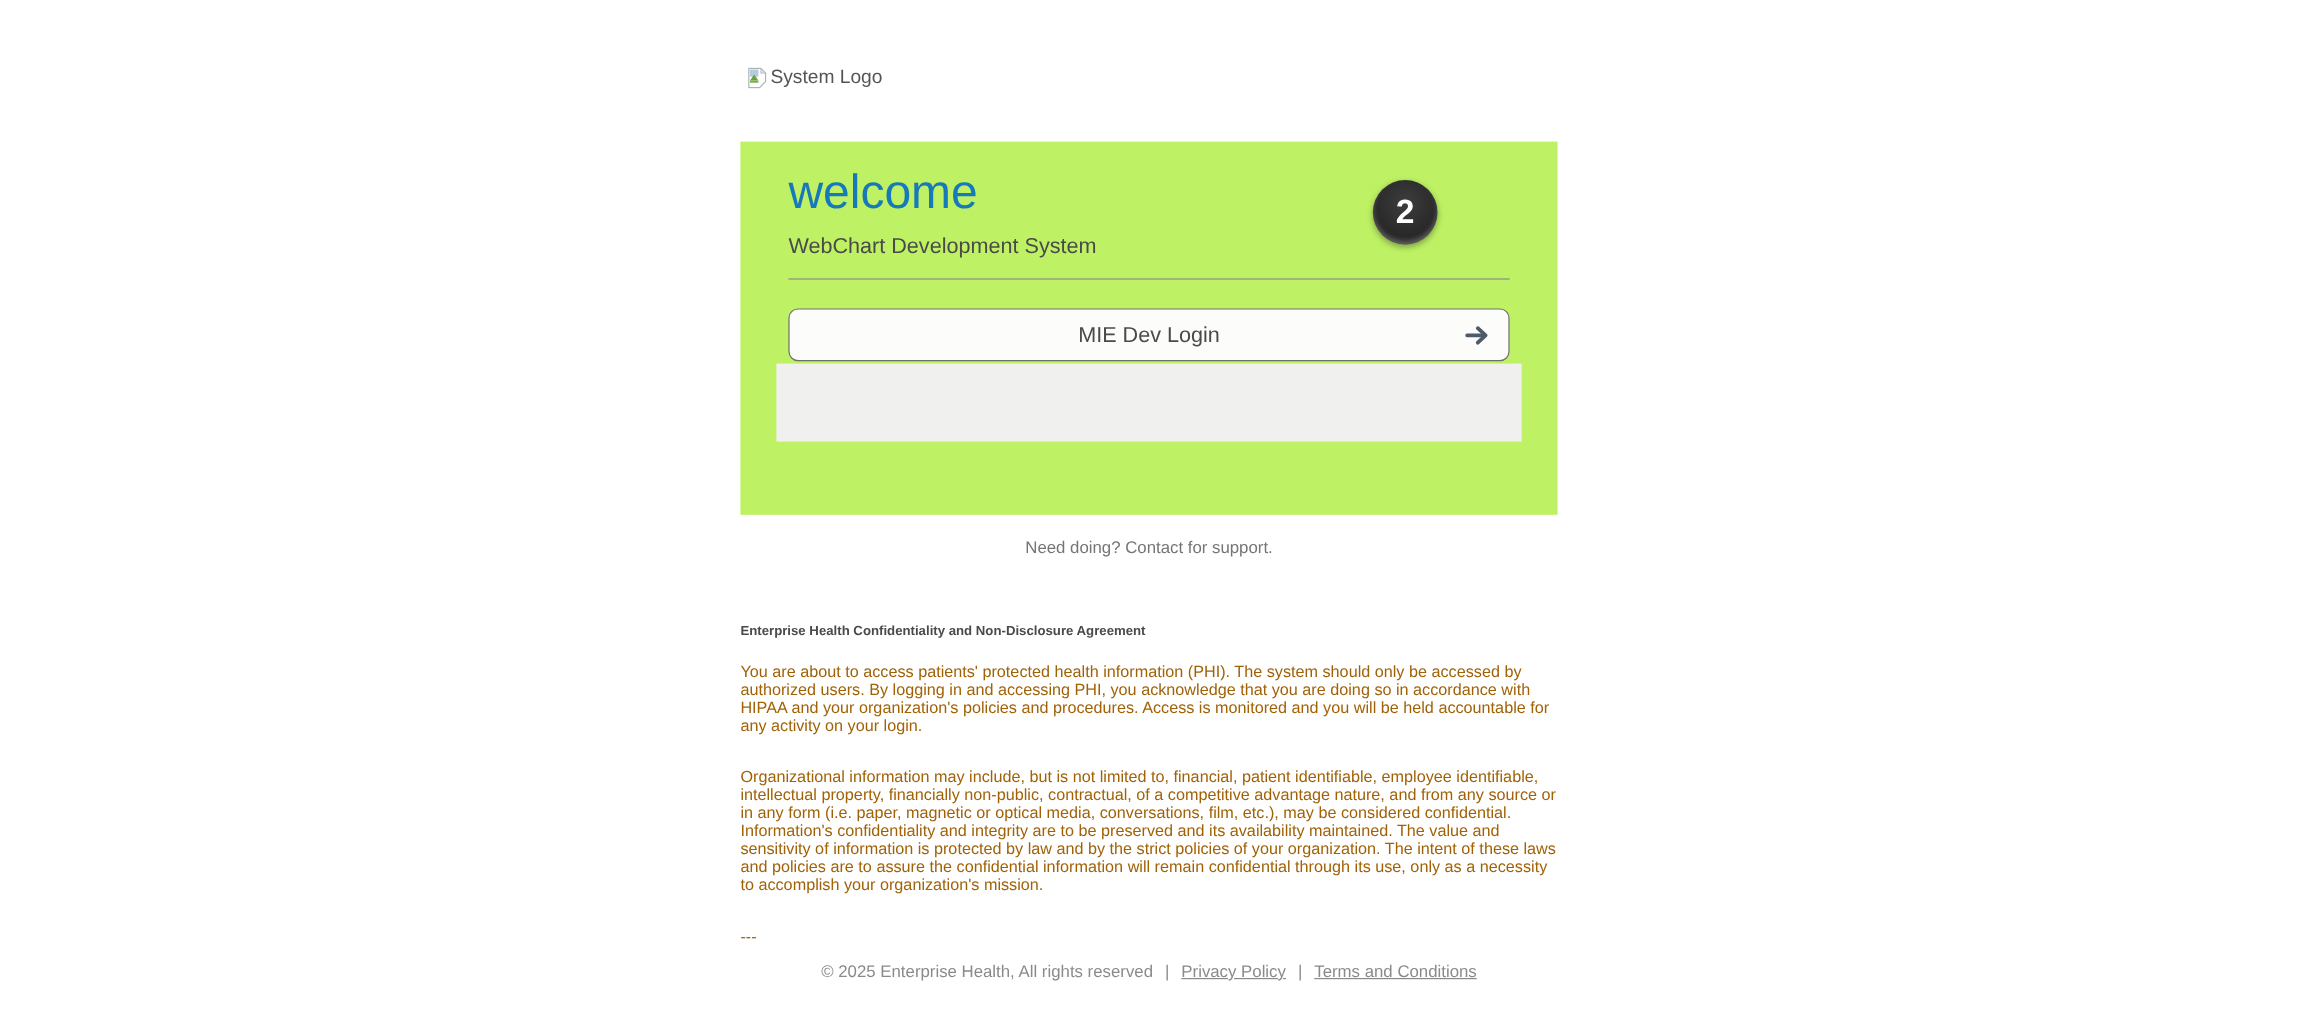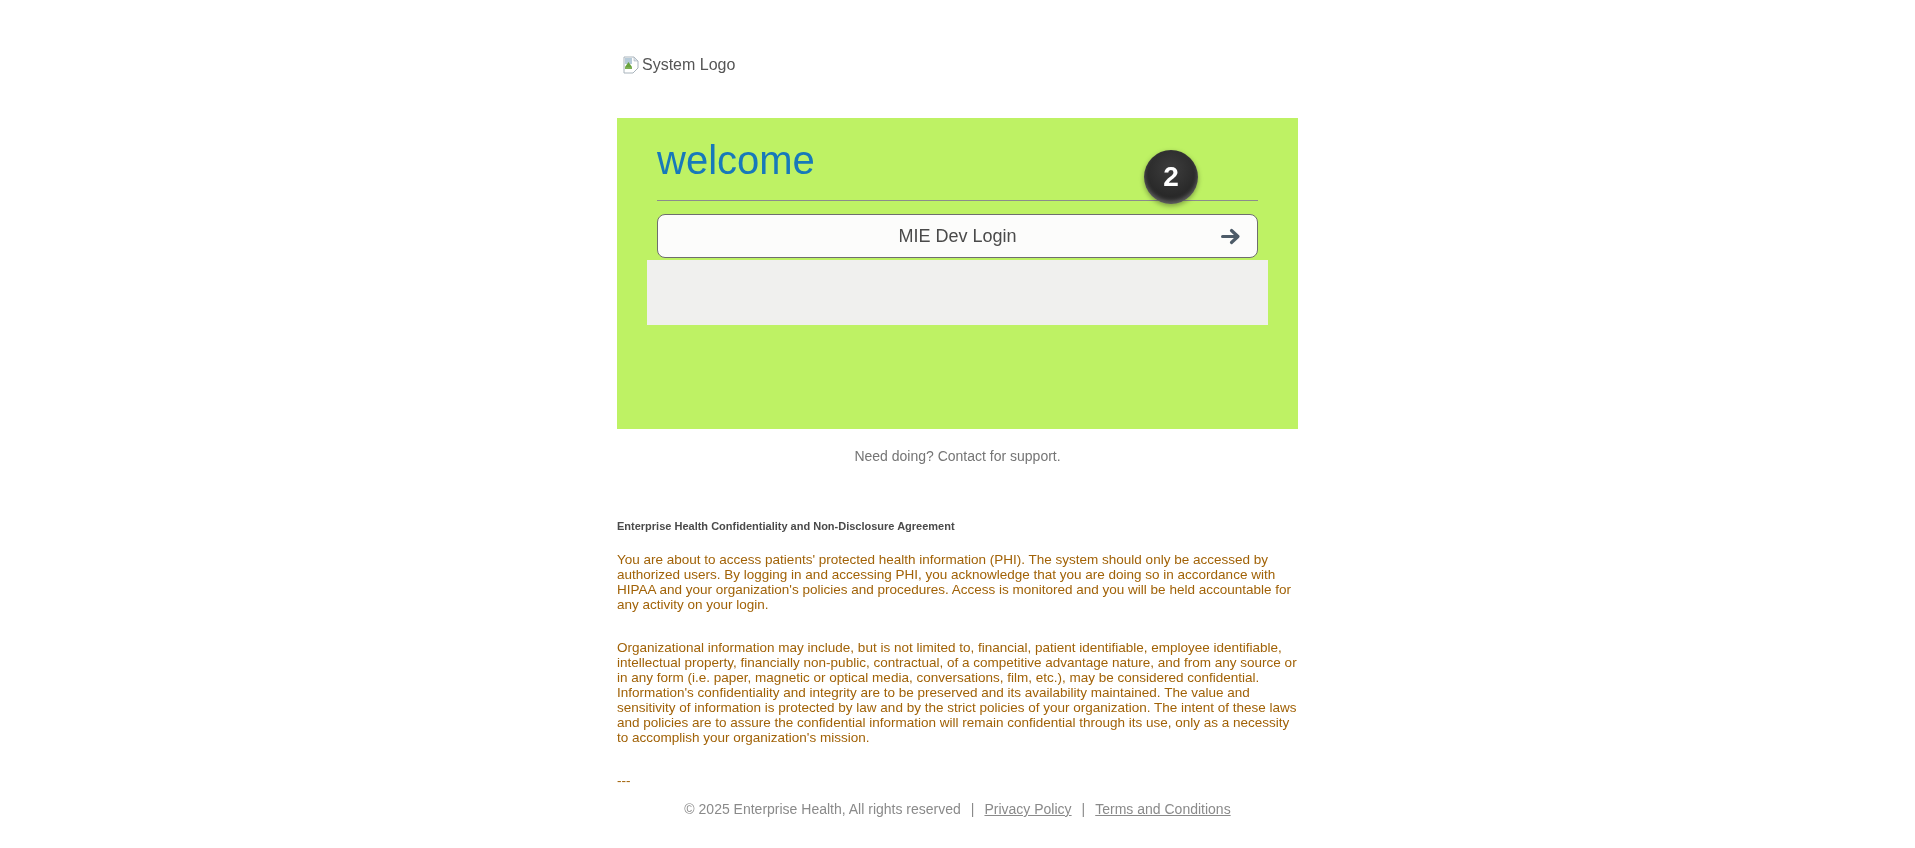--- a/index.html
+++ b/index.html
@@ -32,21 +32,21 @@
     width: 54px; height: 54px; border-radius: 50%;
     background: radial-gradient(circle at 50% 35%, #3d3d3d 0%, #262626 70%, #1f1f1f 100%);
     box-shadow: 0 2px 5px rgba(0,0,0,0.35), inset 0 -3px 4px rgba(255,255,255,0.28);
     color: #ffffff; font-size: 28px; font-weight: bold;
     display: flex; align-items: center; justify-content: center;
   }
 
   .divider { margin: 16px 0 0; border: 0; border-top: 1px solid #8c8c8c; }
 
   .login-btn {
-    margin-top: 13px; width: 100%; height: 44px;
+    margin-top: 24px; width: 100%; height: 44px;
     background: #fcfcfb; border: 1px solid #6e6e6e; border-radius: 8px;
     font-family: "Liberation Sans", sans-serif;
     font-size: 18px; color: #4a4a4a;
     display: flex; align-items: center; justify-content: center;
     position: relative; cursor: pointer;
   }
   .login-btn .arrow { position: absolute; right: 16px; top: 13px; width: 20px; height: 17px; }
 
   .inset { margin: 2px -10px 0; height: 65px; background: #f0f0ee; }
 
@@ -79,20 +79,21 @@
         <path d="M2 2 h7 v6 h-7 z" fill="#b7cbd9"></path>
         <path d="M2 11 l3.5 -5 3.5 5 z" fill="#69a33e"></path>
         <path d="M2 11 h7 v2 h-7 z" fill="#7db053"></path>
       </svg>
     </span>
     <span class="logo-alt">System Logo</span>
   </div>
 
   <div class="card">
     <h1 class="welcome">welcome</h1>
+    <div class="subtitle">WebChart Development System</div>
 
     <div class="badge">2</div>
 
     <hr class="divider">
 
     <button class="login-btn">
       <span>MIE Dev Login</span>
       <span class="arrow">
         <svg width="20" height="17" viewBox="0 0 20 17">
           <path d="M1.5 8.5 H15" stroke="#4d5b68" stroke-width="3" stroke-linecap="round" fill="none"></path>

